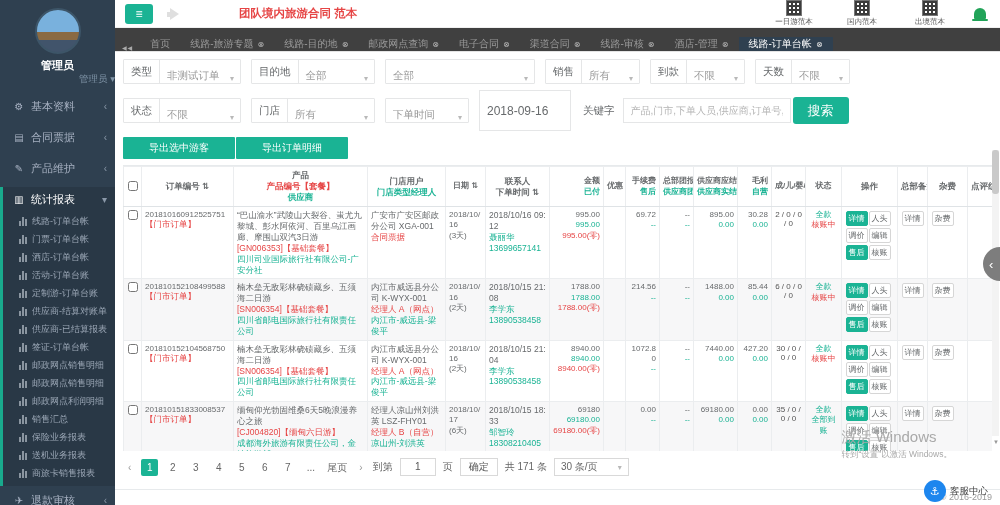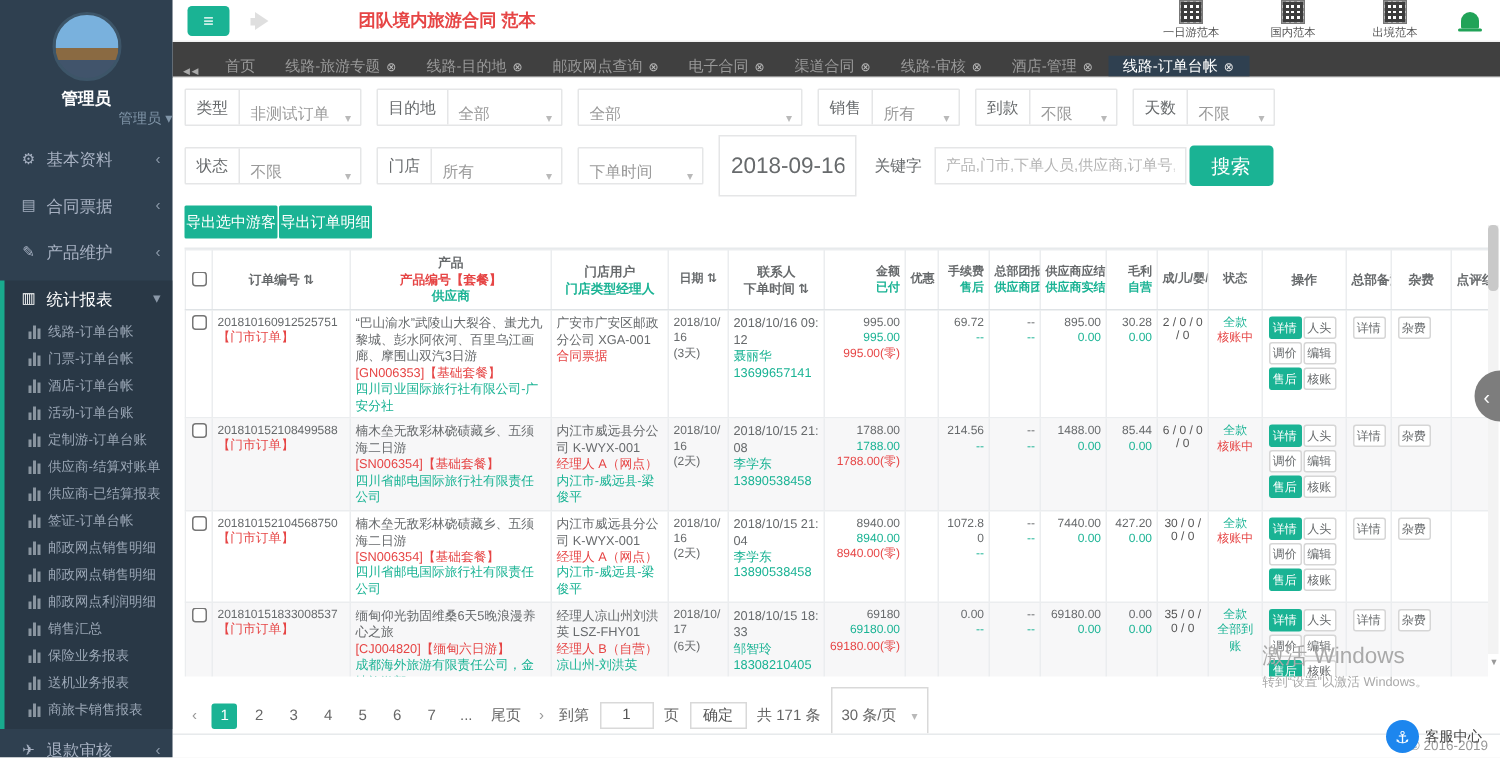--- a/index.html
+++ b/index.html
@@ -52,26 +52,26 @@
   .tab-right{display:flex;align-items:center;gap:12px;padding:0 10px;color:#8a8a8a;white-space:nowrap}
 
   #panel{background:#fff;height:437px;padding:7px 8px 0;overflow:hidden;position:relative}
   .frow{display:flex;align-items:center;margin-bottom:6px;flex-wrap:nowrap}
   .fgroup{display:inline-flex;align-items:flex-end;border:1px solid #e5e6e7;height:25px;margin-right:10px;background:#fff;border-radius:1px;font-size:10.5px;cursor:pointer;flex:none}
   .flabel{padding:0 7px;height:100%;display:flex;align-items:center;border-right:1px solid #e5e6e7;color:#676a6c;white-space:nowrap}
   .flabel:empty{display:none;border:none}
   .fval{padding:0 7px;color:#9a9a9a;flex:1;white-space:nowrap;overflow:hidden}
   .fcaret{color:#b9b9b9;padding-right:6px;font-size:8px}
   .w1{width:118px}.w2{width:124px}.w3{width:150px}.w4{width:95px}.w5{width:84px}
-  .finput{border:1px solid #e5e6e7;height:41px;padding:0 7px;width:92px;color:#676a6c;font-size:15px;margin-right:10px;flex:none}
+  .finput{border:1px solid #e5e6e7;height:41px;padding:0 7px;width:92px;color:#676a6c;font-size:12px;margin-right:10px;flex:none}
   .kw-label{color:#676a6c;font-size:10.5px;margin:0 8px 0 2px;white-space:nowrap}
   .kw-input{border:1px solid #e5e6e7;height:25px;padding:0 7px;width:168px;font-size:10px;color:#676a6c;margin-right:0}
   .kw-input::placeholder{color:#b5b5b5}
   .search-btn{height:27px;background:#1ab394;color:#fff;border:none;border-radius:3px;padding:0 15px;font-size:13px;cursor:pointer;margin-left:2px}
-  .export-btn{background:#1ab394;color:#fff;border:none;font-size:10px;padding:4px 1px;cursor:pointer;margin-right:1px;border-radius:1px}
+  .export-btn{background:#1ab394;color:#fff;border:none;font-size:10px;padding:4px 26px;cursor:pointer;margin-right:1px;border-radius:1px}
 
   .twrap{height:286px;overflow:hidden;border-top:1px solid #e7eaec}
   .tbl{border-collapse:collapse;table-layout:fixed;width:873px;font-size:8.5px}
   .tbl th,.tbl td{border:1px solid #ebedef;padding:3px 3px;vertical-align:top;overflow:hidden;word-break:break-all}
   .tbl thead th{vertical-align:middle;background:#fff;border-bottom:1px solid #dfe3e6}
   .hl{color:#676a6c;font-weight:bold;line-height:1.3;white-space:nowrap}
   .hl.r{color:#e64545}.hl.g{color:#1ab394}
   .ln{color:#676a6c;line-height:1.28}
   .ln.r{color:#e64545}.ln.g{color:#1ab394}
   .ord{color:#676a6c;font-size:8px}
@@ -85,21 +85,21 @@
   .tbl tbody tr:nth-child(even){background:#f7f7f8}
   .tbl input[type=checkbox]{width:10px;height:10px}
 
   .pag{display:flex;align-items:center;gap:7px;padding:7px 2px;font-size:10px;color:#666}
   .pnav{color:#999;cursor:pointer;padding:0 3px}
   .pages{display:flex;gap:6px;align-items:center}
   .pnum{min-width:17px;height:17px;line-height:17px;text-align:center;cursor:pointer;color:#666;border-radius:2px;padding:0 2px}
   .pnum.act{background:#1ab394;color:#fff}
   .pbox{border:1px solid #d9d9d9;width:36px;height:18px;text-align:center;line-height:16px;color:#555}
   .pok{border:1px solid #d9d9d9;background:#fff;height:18px;padding:0 8px;font-size:10px;color:#555;cursor:pointer}
-  .pper{border:1px solid #d9d9d9;height:18px;display:flex;align-items:center;gap:10px;padding:18px 6px;cursor:pointer}
+  .pper{border:1px solid #d9d9d9;height:18px;display:flex;align-items:center;gap:20px;padding:8px 6px;cursor:pointer}
   .pper .fcaret{padding:0}
 
   .vscroll{position:absolute;right:1px;top:150px;height:286px;width:7px;background:#f3f3f3;z-index:6}
   .vthumb{width:7px;height:44px;background:#c9c9c9;border-radius:3px}
   .varrow{position:absolute;right:0;bottom:-9px;font-size:6px;color:#999}
   .side-toggle{position:absolute;right:-17px;top:247px;width:34px;height:34px;border-radius:50%;background:#7d7d7d;color:#fff;display:flex;align-items:center;padding-left:6px;font-size:13px;z-index:7;cursor:pointer}
 
   .watermark{position:absolute;right:48px;bottom:28px;color:#a9a9a9;text-align:left;z-index:3}
   .wm1{font-size:15px}
   .wm2{font-size:8.5px;margin-top:2px}

